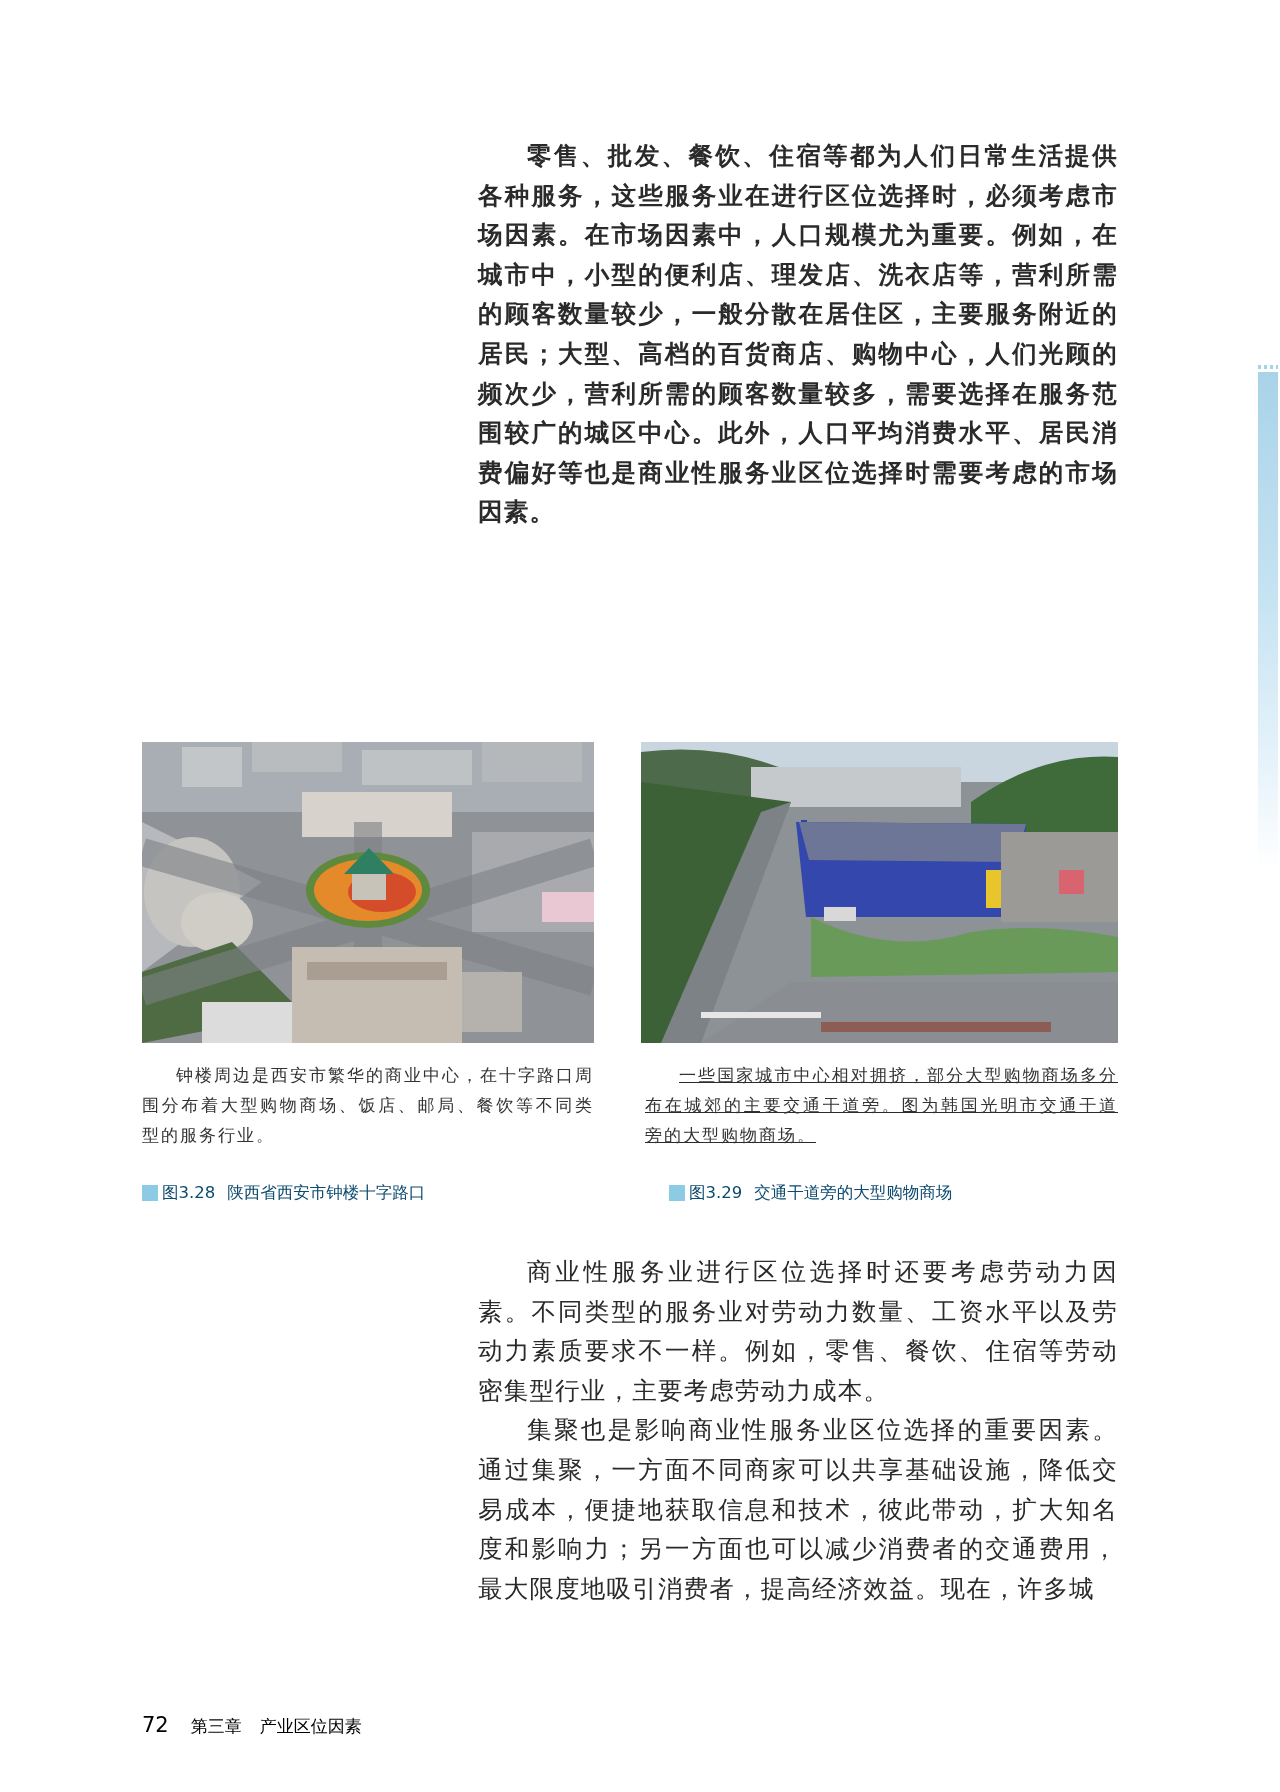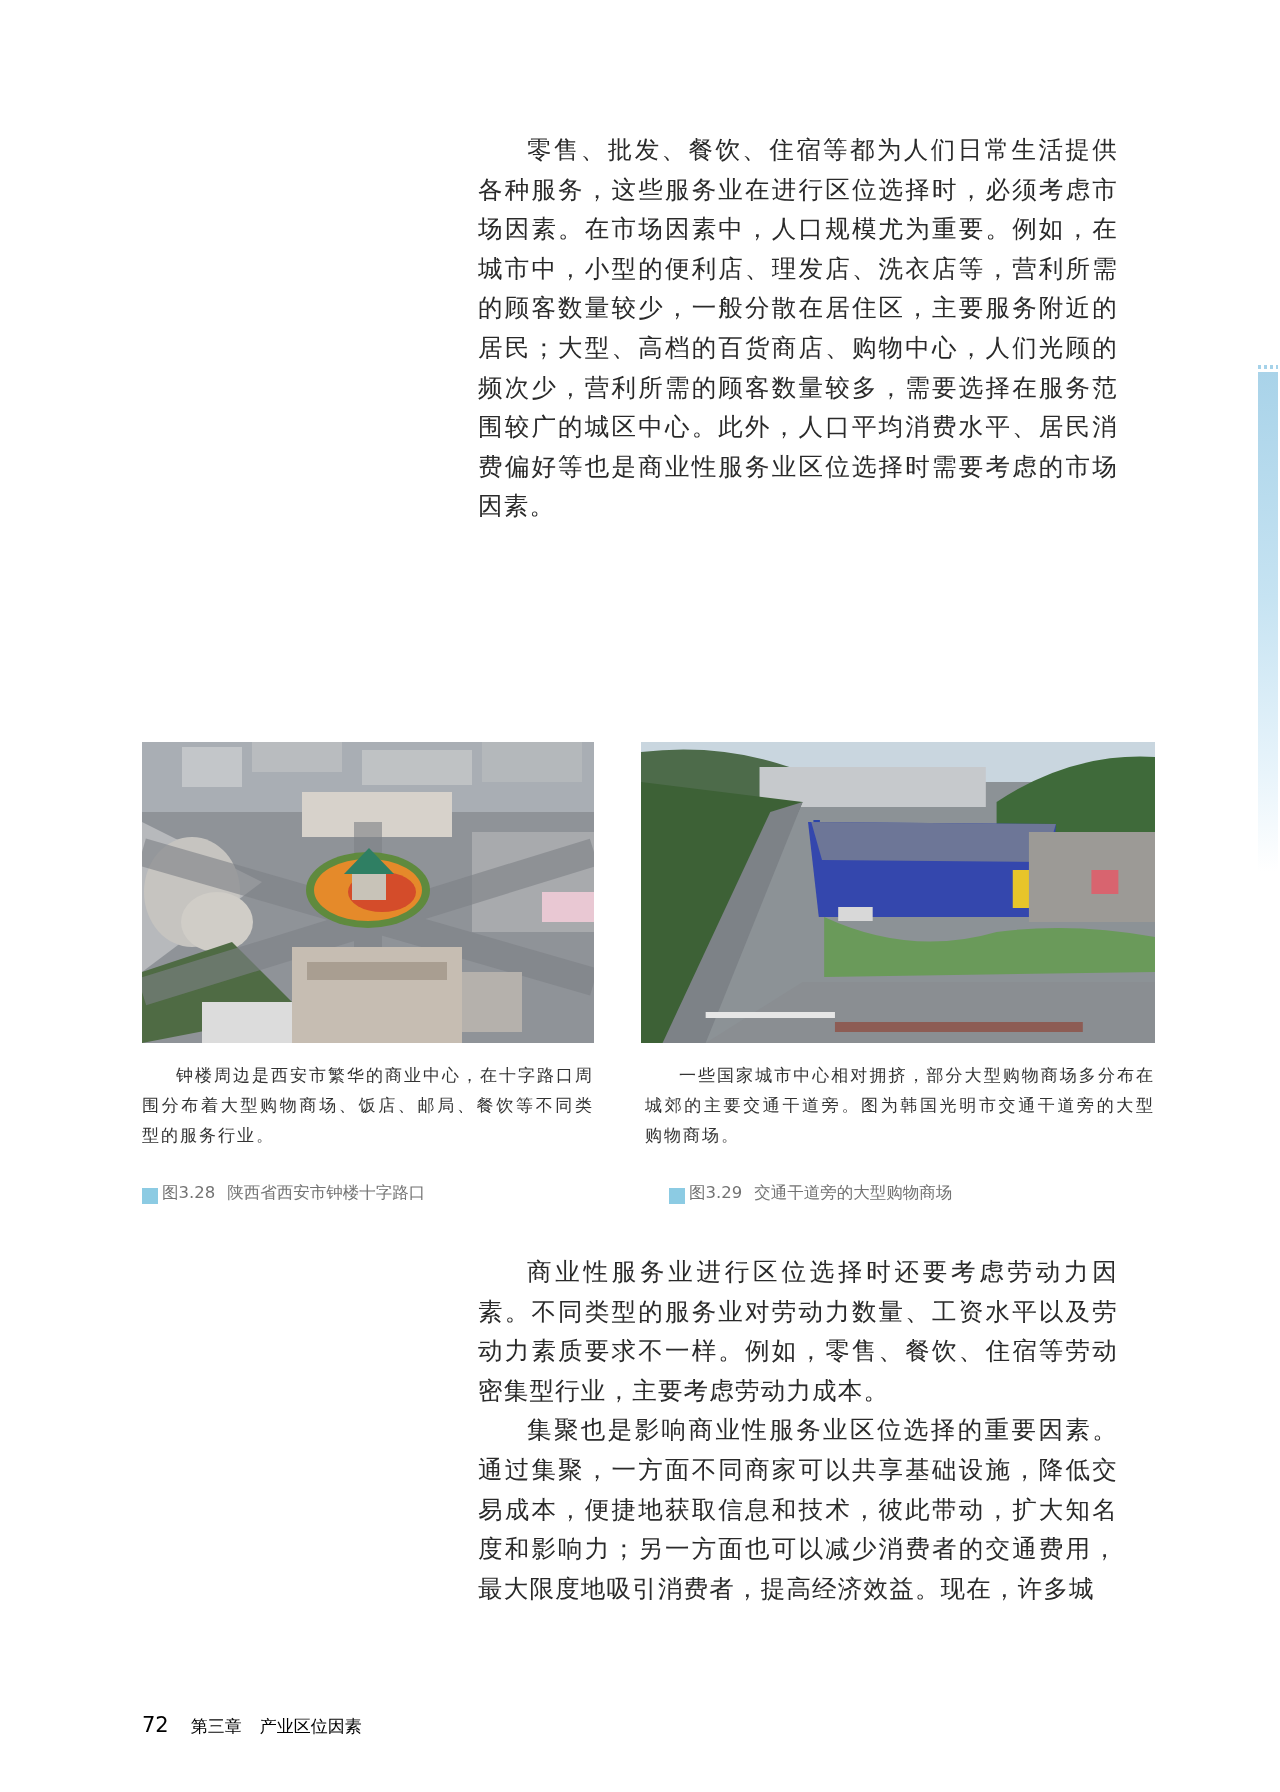--- a/index.html
+++ b/index.html
@@ -2,38 +2,38 @@
 <html><head>
   <meta charset="utf-8">
   <style>
     html, body { margin: 0; padding: 0; }
     body {
       width: 1280px; height: 1792px; background: #ffffff; position: relative; overflow: hidden;
       font-family: "DejaVu Serif", "Liberation Serif", serif; color: #2a2a2a;
     }
     .text-block { position: absolute; left: 478px; width: 640px; font-size: 24.5px; line-height: 39.6px; letter-spacing: 1.2px; text-align: justify; }
     .text-block p { margin: 0; text-indent: 2em; }
-    #block-1 { top: 130px; }
+    #block-1 { top: 136px; font-weight: bold; }
     #block-2 { top: 1252px; }
 
     .side-bar {
       position: absolute; left: 1258px; top: 372px; width: 20px; height: 500px;
       background: linear-gradient(to bottom, #a9d3e9 0%, #c6e3f2 45%, #e8f4fb 80%, rgba(255,255,255,0) 100%);
     }
     .side-bar-dots { position: absolute; left: 1258px; top: 365px; width: 20px; height: 4px;
       background: repeating-linear-gradient(to right, #7fbfe0 0 3px, transparent 3px 6px); opacity: .7; }
 
     .figure { position: absolute; top: 742px; }
     #fig-1 { left: 142px; width: 452px; }
-    #fig-2 { left: 641px; width: 514px; }
+    #fig-2 { left: 641px; width: 477px; text-decoration: underline; }
     .photo { position: relative; height: 301px; overflow: hidden; }
     .photo svg { display: block; width: 100%; height: 100%; }
     .fig-desc { font-family: "DejaVu Serif", serif; font-size: 17px; line-height: 30px; letter-spacing: 2px; color: #333; margin-top: 17px; text-indent: 2em; text-align: justify; }
     #fig-2 .fig-desc { padding-left: 4px; }
-    .fig-caption { position: absolute; top: 440px; font-family: "DejaVu Sans", sans-serif; font-size: 16.5px; color: #737373; display: flex; align-items: flex-end; white-space: nowrap; }
+    .fig-caption { position: absolute; top: 440px; font-family: "DejaVu Sans", sans-serif; font-size: 16.5px; color: #0c4a6e; display: flex; align-items: center; white-space: nowrap; }
     #fig-1 .fig-caption { left: 0; }
     #fig-2 .fig-caption { left: 28px; }
     .cap-square { width: 16px; height: 16px; background: #8ccbe3; margin-right: 4px; }
     .cap-num { margin-right: 12px; }
 
     .footer { position: absolute; top: 1668px; left: 142px; display: flex; align-items: baseline; font-family: "DejaVu Sans", sans-serif; color: #000000; }
     .page-num { font-size: 21px; margin-right: 22px; }
     .chapter { font-size: 17px; margin-right: 18px; margin-top: 47px; }
     .chapter-title { font-size: 17px; }
   </style>

